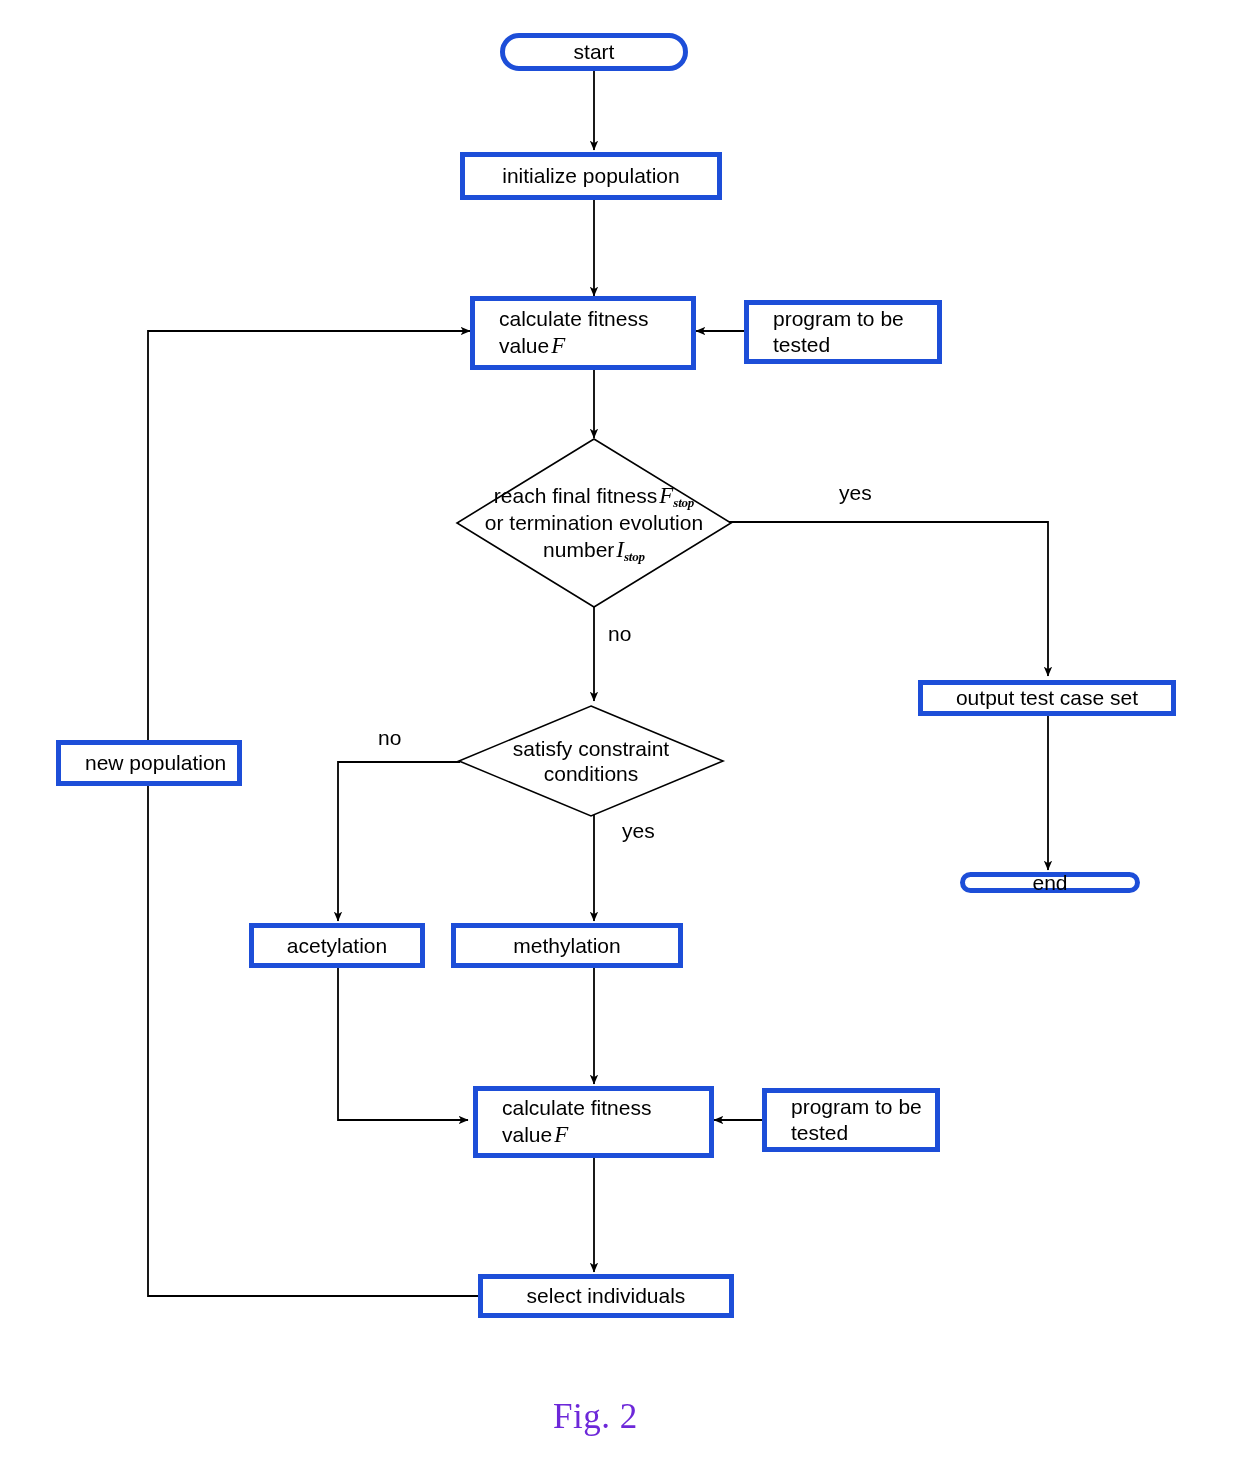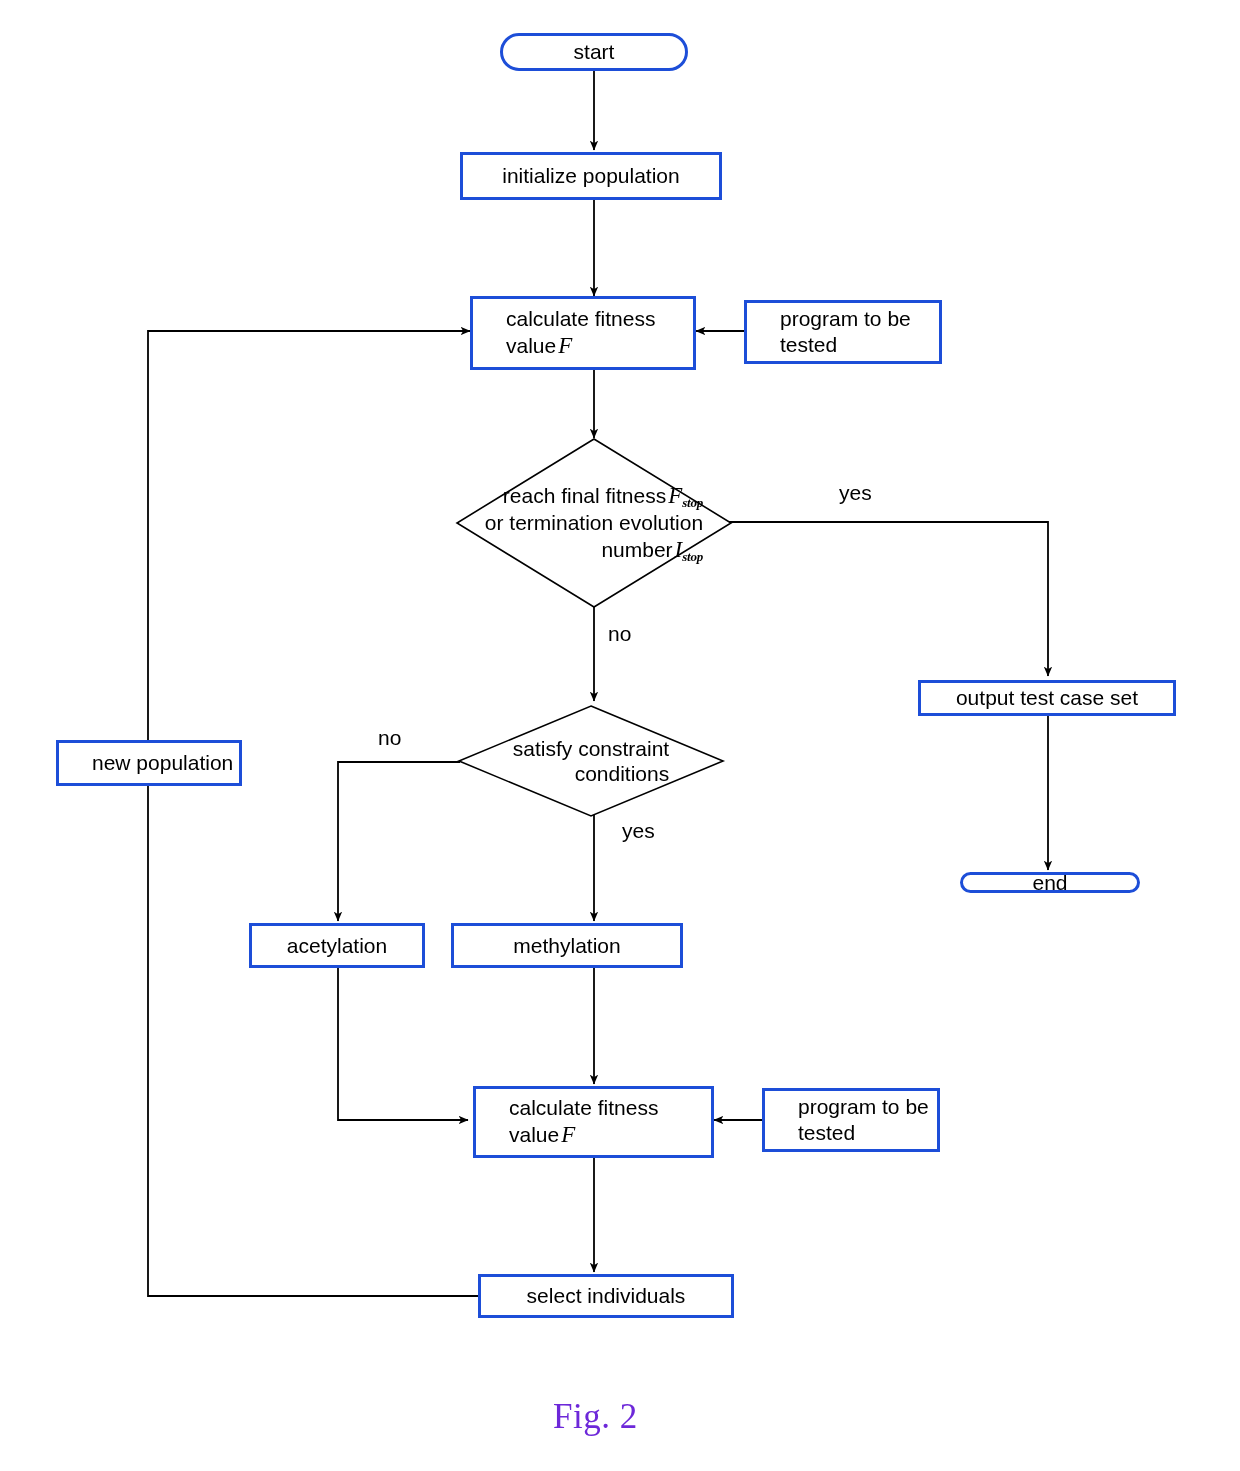--- a/index.html
+++ b/index.html
@@ -15,37 +15,37 @@
   #page {
     position: relative;
     width: 1240px;
     height: 1471px;
     background: #ffffff;
     overflow: hidden;
   }
   .node {
     position: absolute;
     box-sizing: border-box;
-    border: 3px solid #1d4ed8;
+    border: 5px solid #1d4ed8;
     background: #ffffff;
     display: flex;
     align-items: center;
     font-size: 21px;
     line-height: 1.22;
     color: #000000;
     z-index: 5;
   }
   .node.center {
     justify-content: center;
     text-align: center;
   }
   .node.leftalign {
     justify-content: flex-start;
     text-align: left;
-    padding-left: 33px;
+    padding-left: 24px;
   }
   .terminal {
     border-radius: 22px;
   }
   .diamond-wrap {
     position: absolute;
     z-index: 4;
   }
   .diamond-wrap svg {
     position: absolute;
@@ -55,21 +55,21 @@
   }
   .diamond-label {
     position: absolute;
     left: 0;
     top: 0;
     width: 100%;
     height: 100%;
     display: flex;
     align-items: center;
     justify-content: center;
-    text-align: right;
+    text-align: center;
     font-size: 21px;
     line-height: 1.2;
     pointer-events: none;
   }
   .edge-label {
     position: absolute;
     font-size: 21px;
     color: #000000;
     z-index: 6;
     white-space: nowrap;

